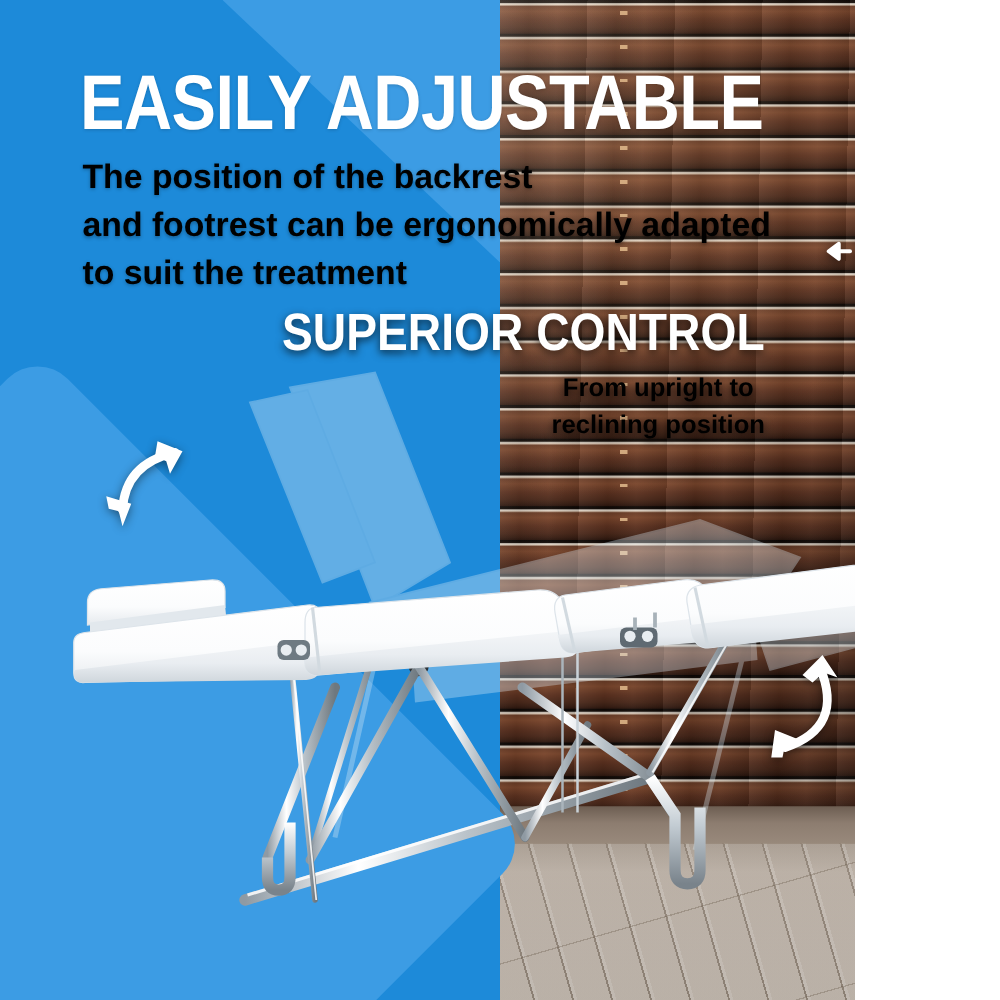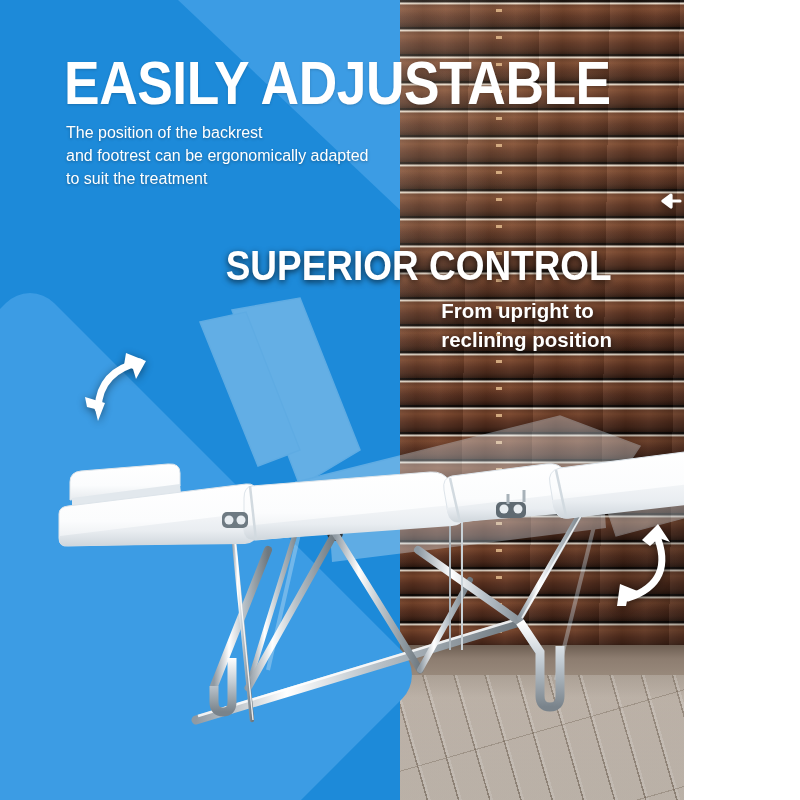--- a/index.html
+++ b/index.html
@@ -129,24 +129,24 @@
     line-height:1;
     letter-spacing:-0.5px;
     color:#ffffff;
     transform:scaleX(.86);
     transform-origin:left top;
     white-space:nowrap;
     text-shadow:0 1px 3px rgba(0,0,0,.18);
   }
   .subcopy{
     position:absolute;left:66px;top:122px;
-    font-size:16px;
-    font-weight:normal;
+    font-size:27px;
+    font-weight:bold;
     line-height:1.43;
-    color:#ffffff;
+    color:#000000;
     white-space:pre-line;
     text-shadow:0 1px 3px rgba(0,0,0,.30);
   }
 
   .headline2{
     position:absolute;right:72px;top:245px;
     font-family:"Liberation Sans Narrow","Liberation Sans",sans-serif;
     font-weight:bold;
     font-size:42px;
     line-height:1;
@@ -154,22 +154,22 @@
     transform:scaleX(.88);
     transform-origin:right top;
     white-space:nowrap;
     text-shadow:0 2px 7px rgba(0,0,0,.70);
   }
   .subcopy2{
     position:absolute;right:72px;top:296px;
     font-size:20.5px;
     font-weight:bold;
     line-height:1.43;
-    color:#ffffff;
-    text-align:left;
+    color:#000000;
+    text-align:center;
     white-space:pre-line;
     text-shadow:0 2px 7px rgba(0,0,0,.75);
   }
 
   
   .cube-icon{position:absolute;left:656px;top:152px;width:100px;height:100px;}
   .arrow-left-ic{position:absolute;left:78px;top:345px;width:86px;height:80px;}
   .arrow-right-ic{position:absolute;left:614px;top:520px;width:90px;height:90px;}
   .icon svg{display:block;width:100%;height:100%;}
   .drop{filter:drop-shadow(0 2px 4px rgba(0,0,0,.45));}

